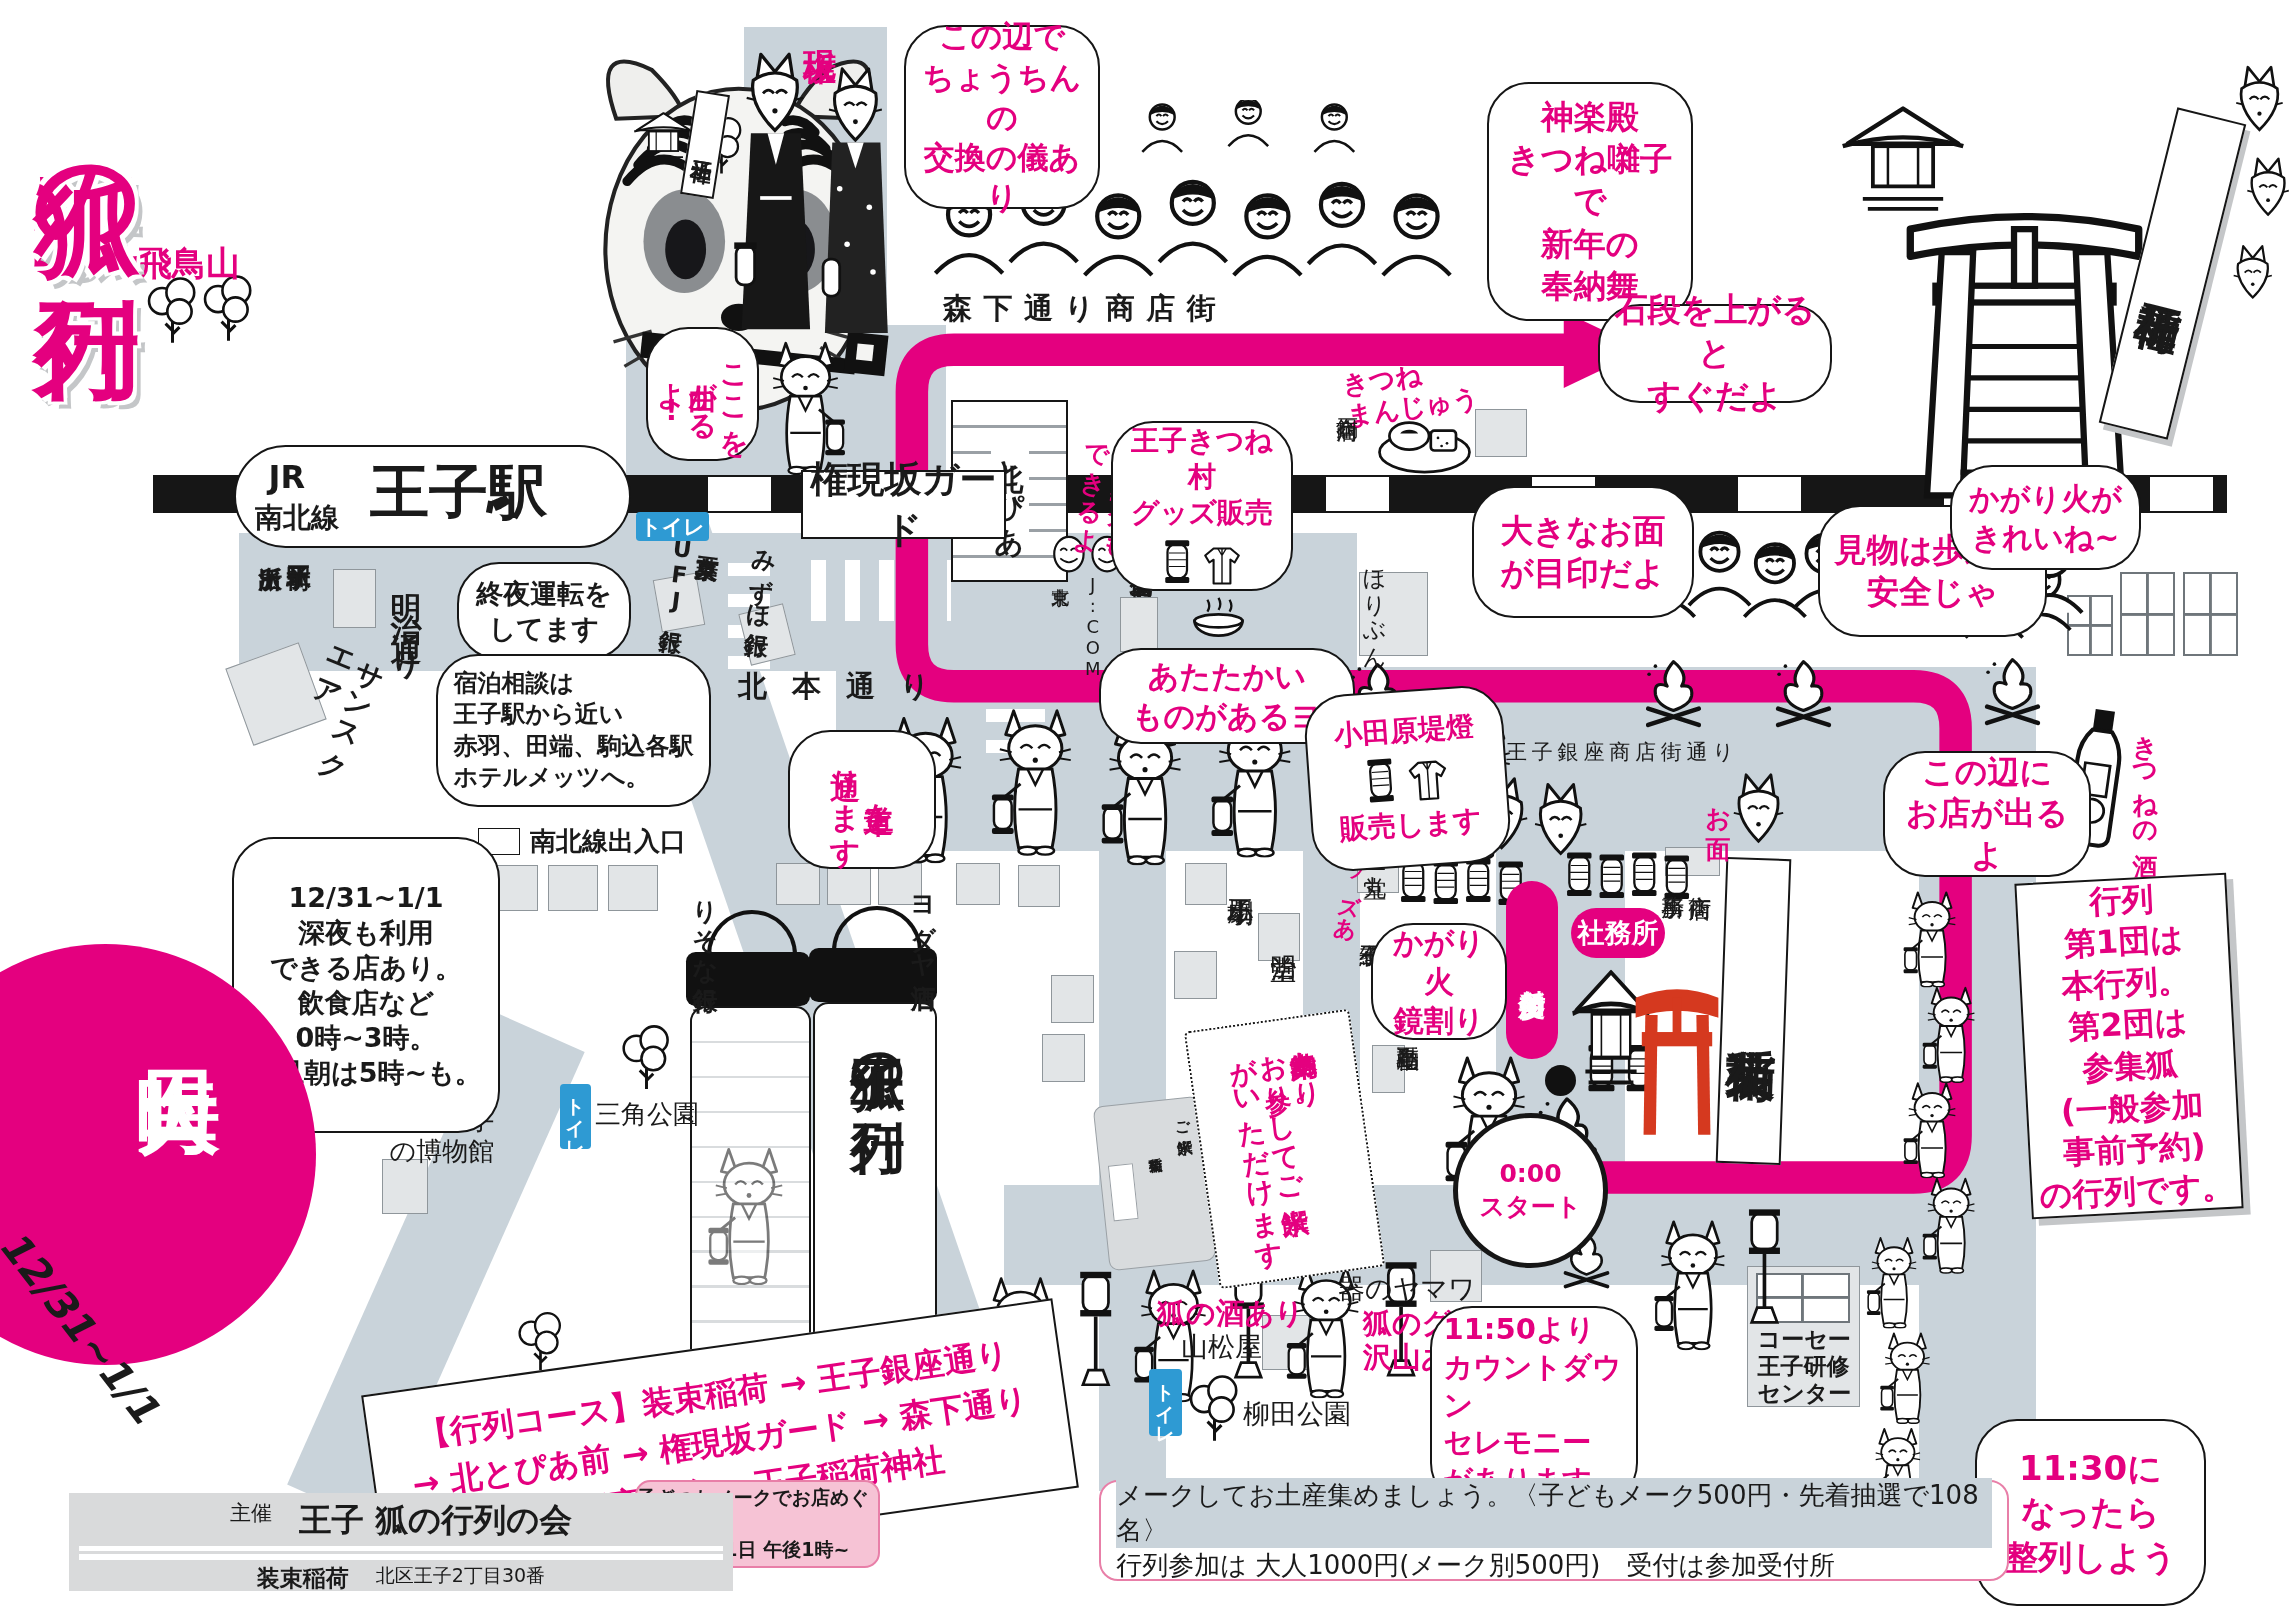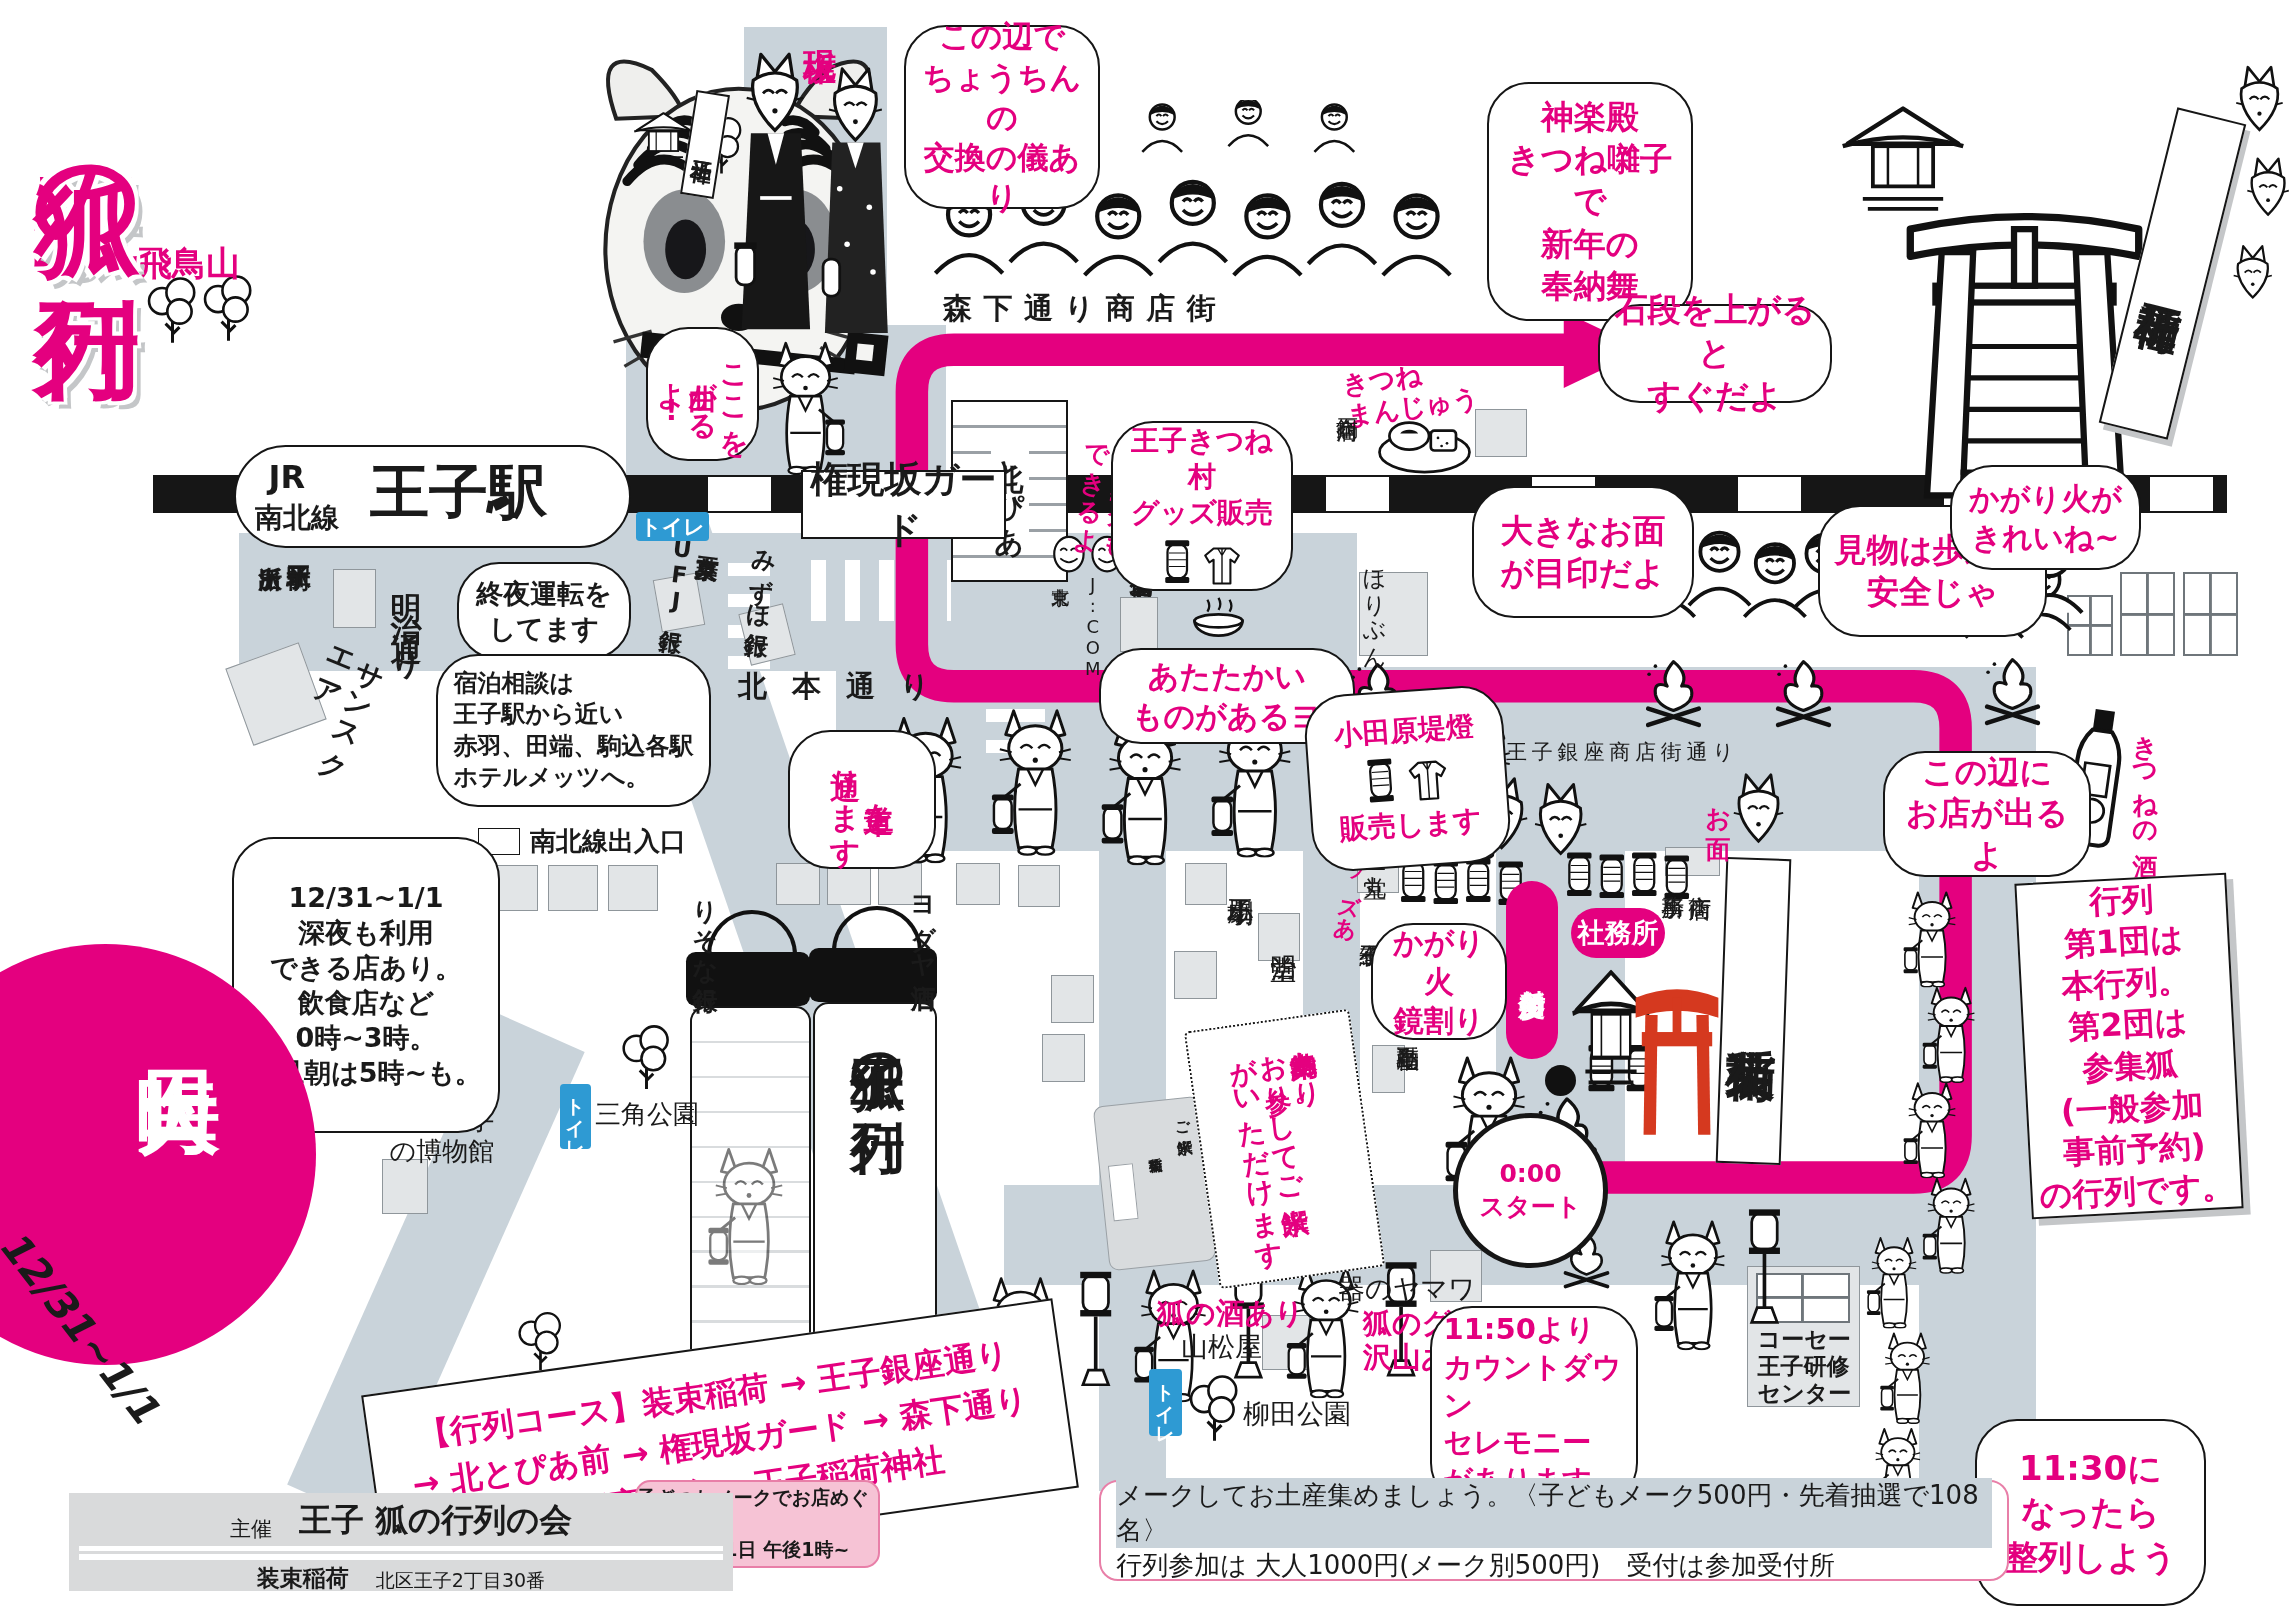--- a/index.html
+++ b/index.html
@@ -24,21 +24,21 @@
   .zebraH{position:absolute;background:repeating-linear-gradient(0deg,#fff 0 13.4px,rgba(255,255,255,0) 13.4px 31px)}
   .rail{position:absolute;background:repeating-linear-gradient(90deg,#161616 0 143px,#fff 143px 206px);
         border-top:2.9px solid #161616;border-bottom:2.9px solid #161616}
   .title{position:absolute;writing-mode:vertical-rl;text-orientation:upright;font-weight:900;color:#e4007f;
          text-shadow:-3.8px -3.8px 0 #fff,3.8px -3.8px 0 #fff,-3.8px 3.8px 0 #fff,3.8px 3.8px 0 #fff,7.6px 7.6px 0 #c4c6c8}
   .sign{position:absolute;background:#fff;border:2.9px solid #161616;box-sizing:border-box;font-weight:bold;
         display:flex;align-items:center;justify-content:center;text-align:center}
   .pinkfill{background:#e4007f;color:#fff;border:none}
   .dotted{border:2.9px dotted #161616;border-radius:5.7px}
   .scroll{box-shadow:6.7px 6.7px 0 #c4c6c8}
-  .orgrow{display:flex;align-items:flex-end;justify-content:center;gap:27px}
+  .orgrow{display:flex;align-items:flex-start;justify-content:center;gap:27px}
   .orgsep{height:5.7px;background:#fff;margin:2.9px 0}
 </style>
 </head>
 <body>
 
 <div id="stage">
 
   <svg width="0" height="0" style="position:absolute">
     <defs>
       <symbol id="sym-person" viewBox="0 0 60 64">

